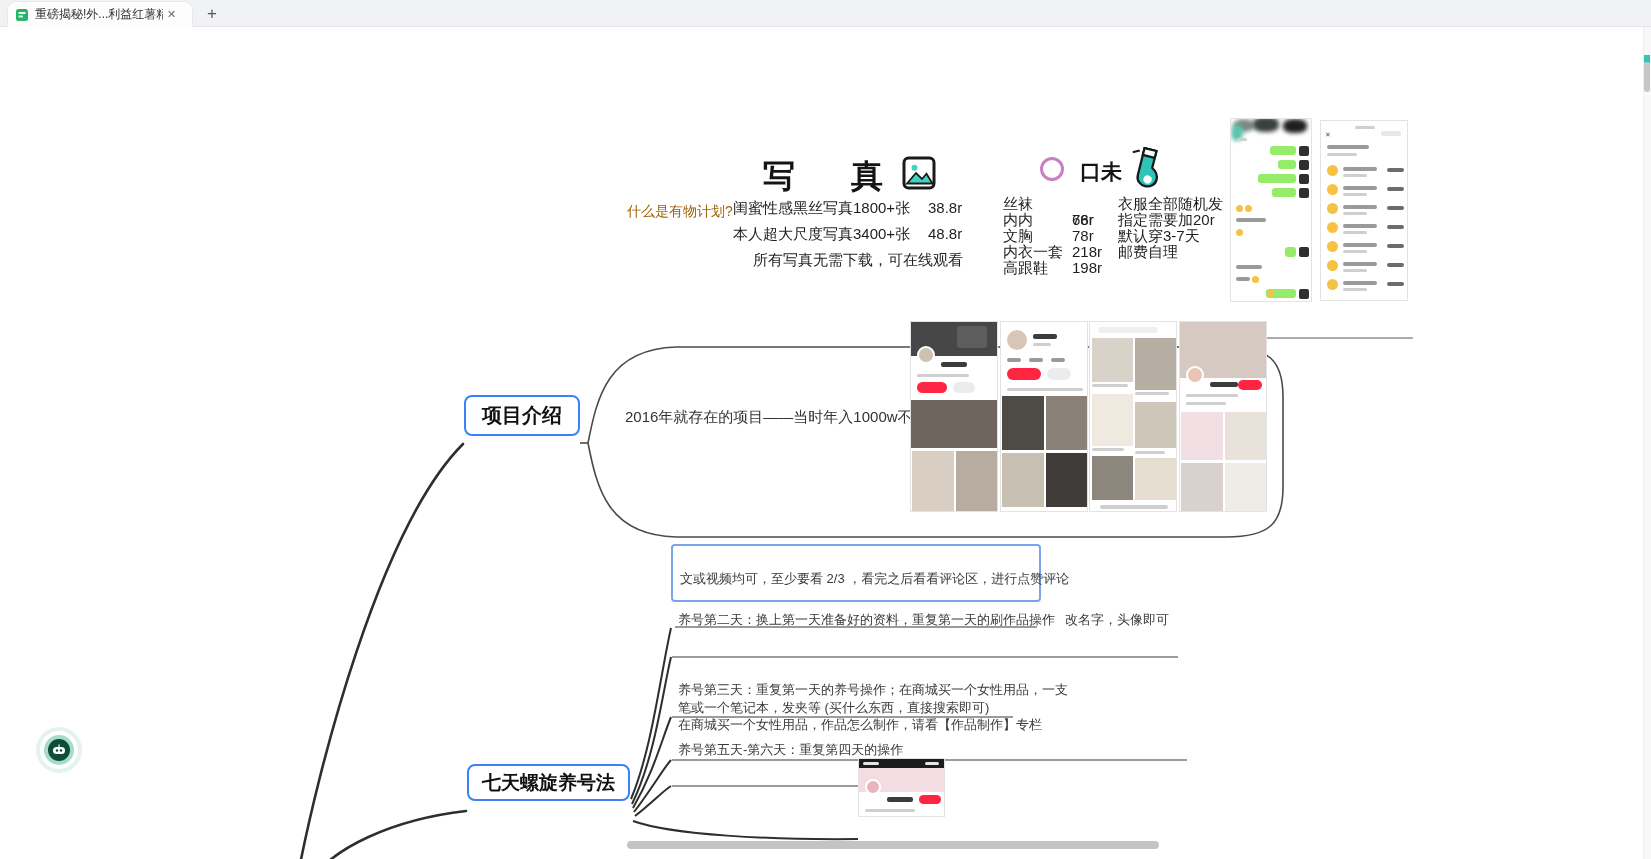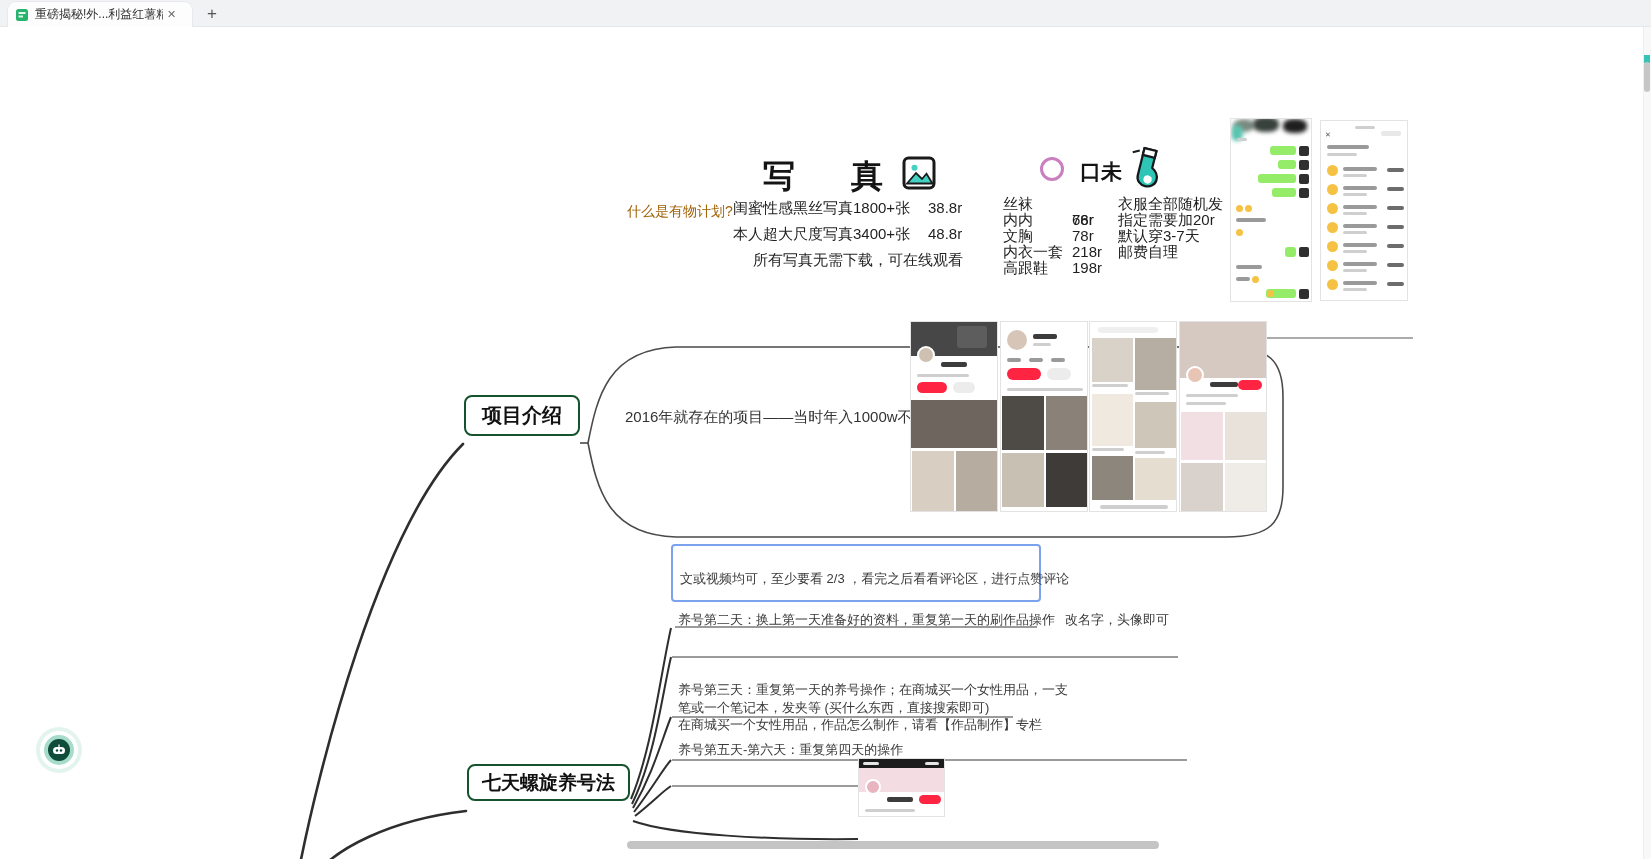--- a/index.html
+++ b/index.html
@@ -20,21 +20,21 @@
   .tab-close { font-size:11px; color:#6b6b6b; margin-left:4px; cursor:pointer; }
   .newtab { position:absolute; left:201px; top:3px; font-size:17px; color:#555;
     width:22px; height:22px; text-align:center; line-height:21px; cursor:pointer; }
 
   
   .q { font-size:14px; color:#a16207; }
   .h-big { font-size:32px; font-weight:bold; color:#141414; }
   .price-line { font-size:15px; color:#1f1f1f; font-weight:500; }
   .wear-title { font-size:21px; font-weight:bold; color:#141414; }
   .day { font-size:13px; color:#3a3a3a; white-space:nowrap; }
-  .node { position:absolute; border:2px solid #14532d; border-radius:8px;
+  .node { position:absolute; border:2px solid #3b82f6; border-radius:8px;
     background:#fff; display:flex; align-items:center; justify-content:center;
     font-weight:bold; color:#111; }
   .desc { font-size:15px; color:#333; }
 
   .svgmap { position:absolute; left:0; top:0; pointer-events:none; }
 
   
   .shot { position:absolute; background:#fff; border:1px solid #e3e3e3; overflow:hidden; }
   .blk { position:absolute; }
   .bar { position:absolute; background:#9a9a9a; border-radius:2px; }

